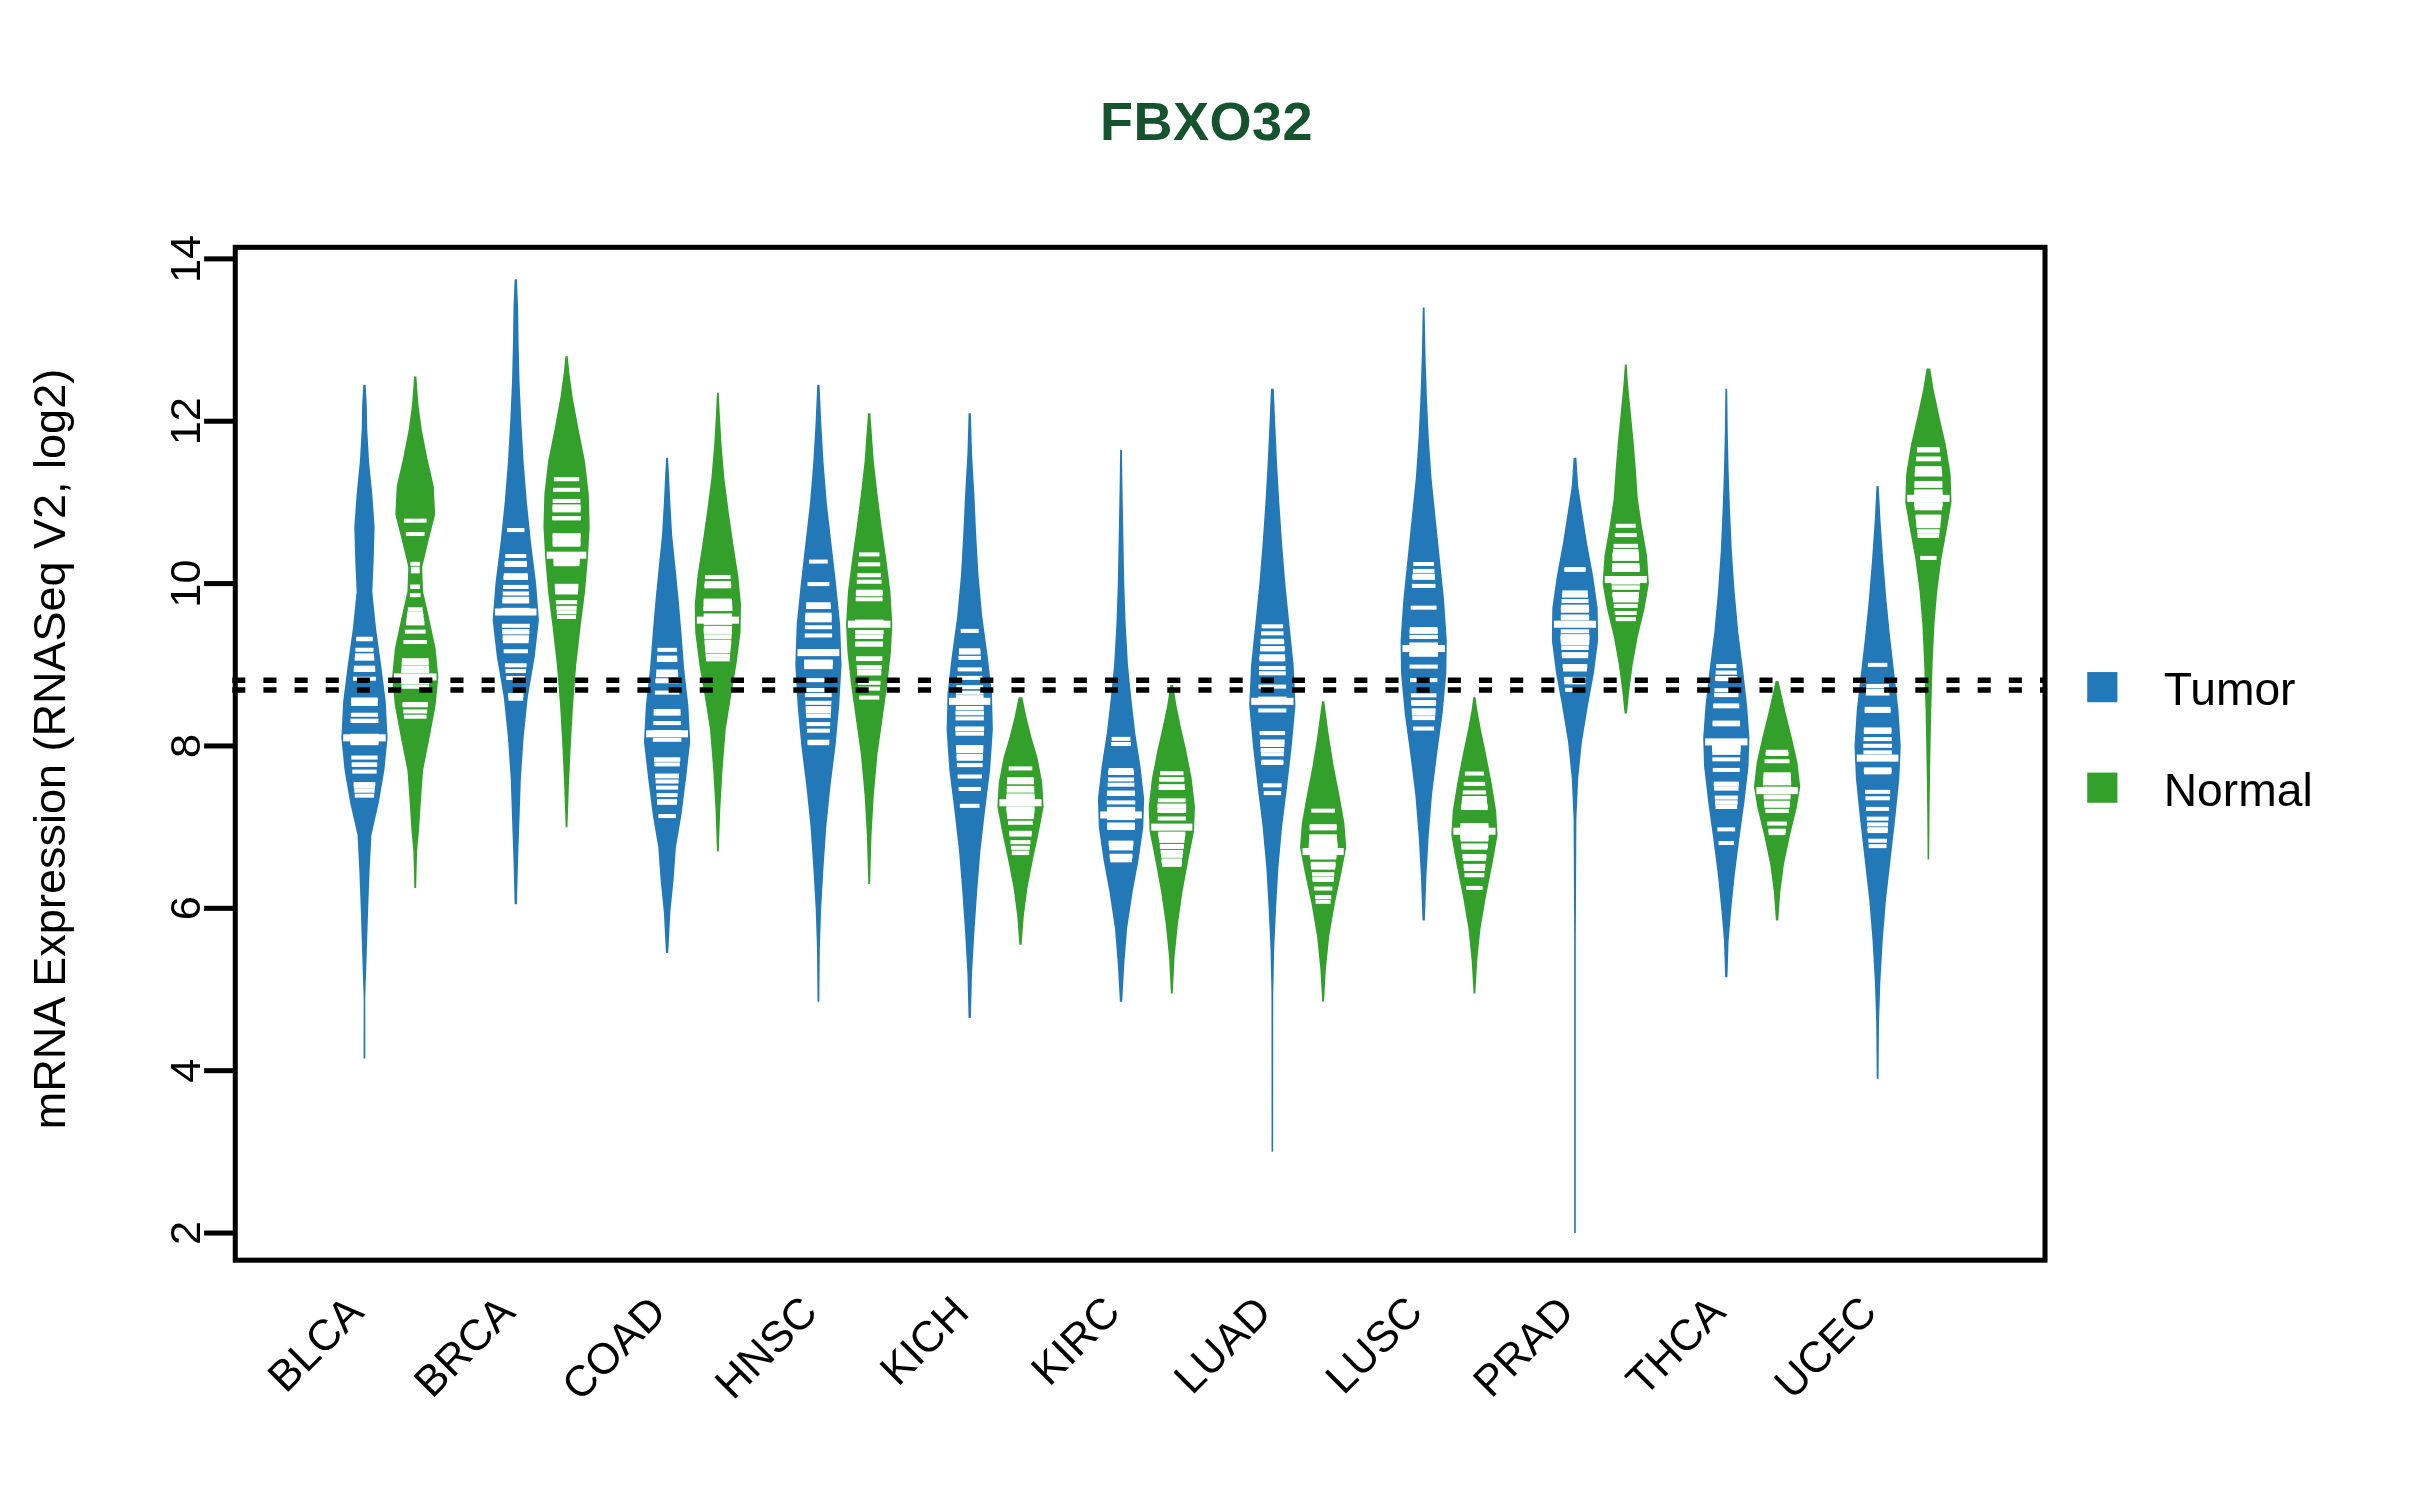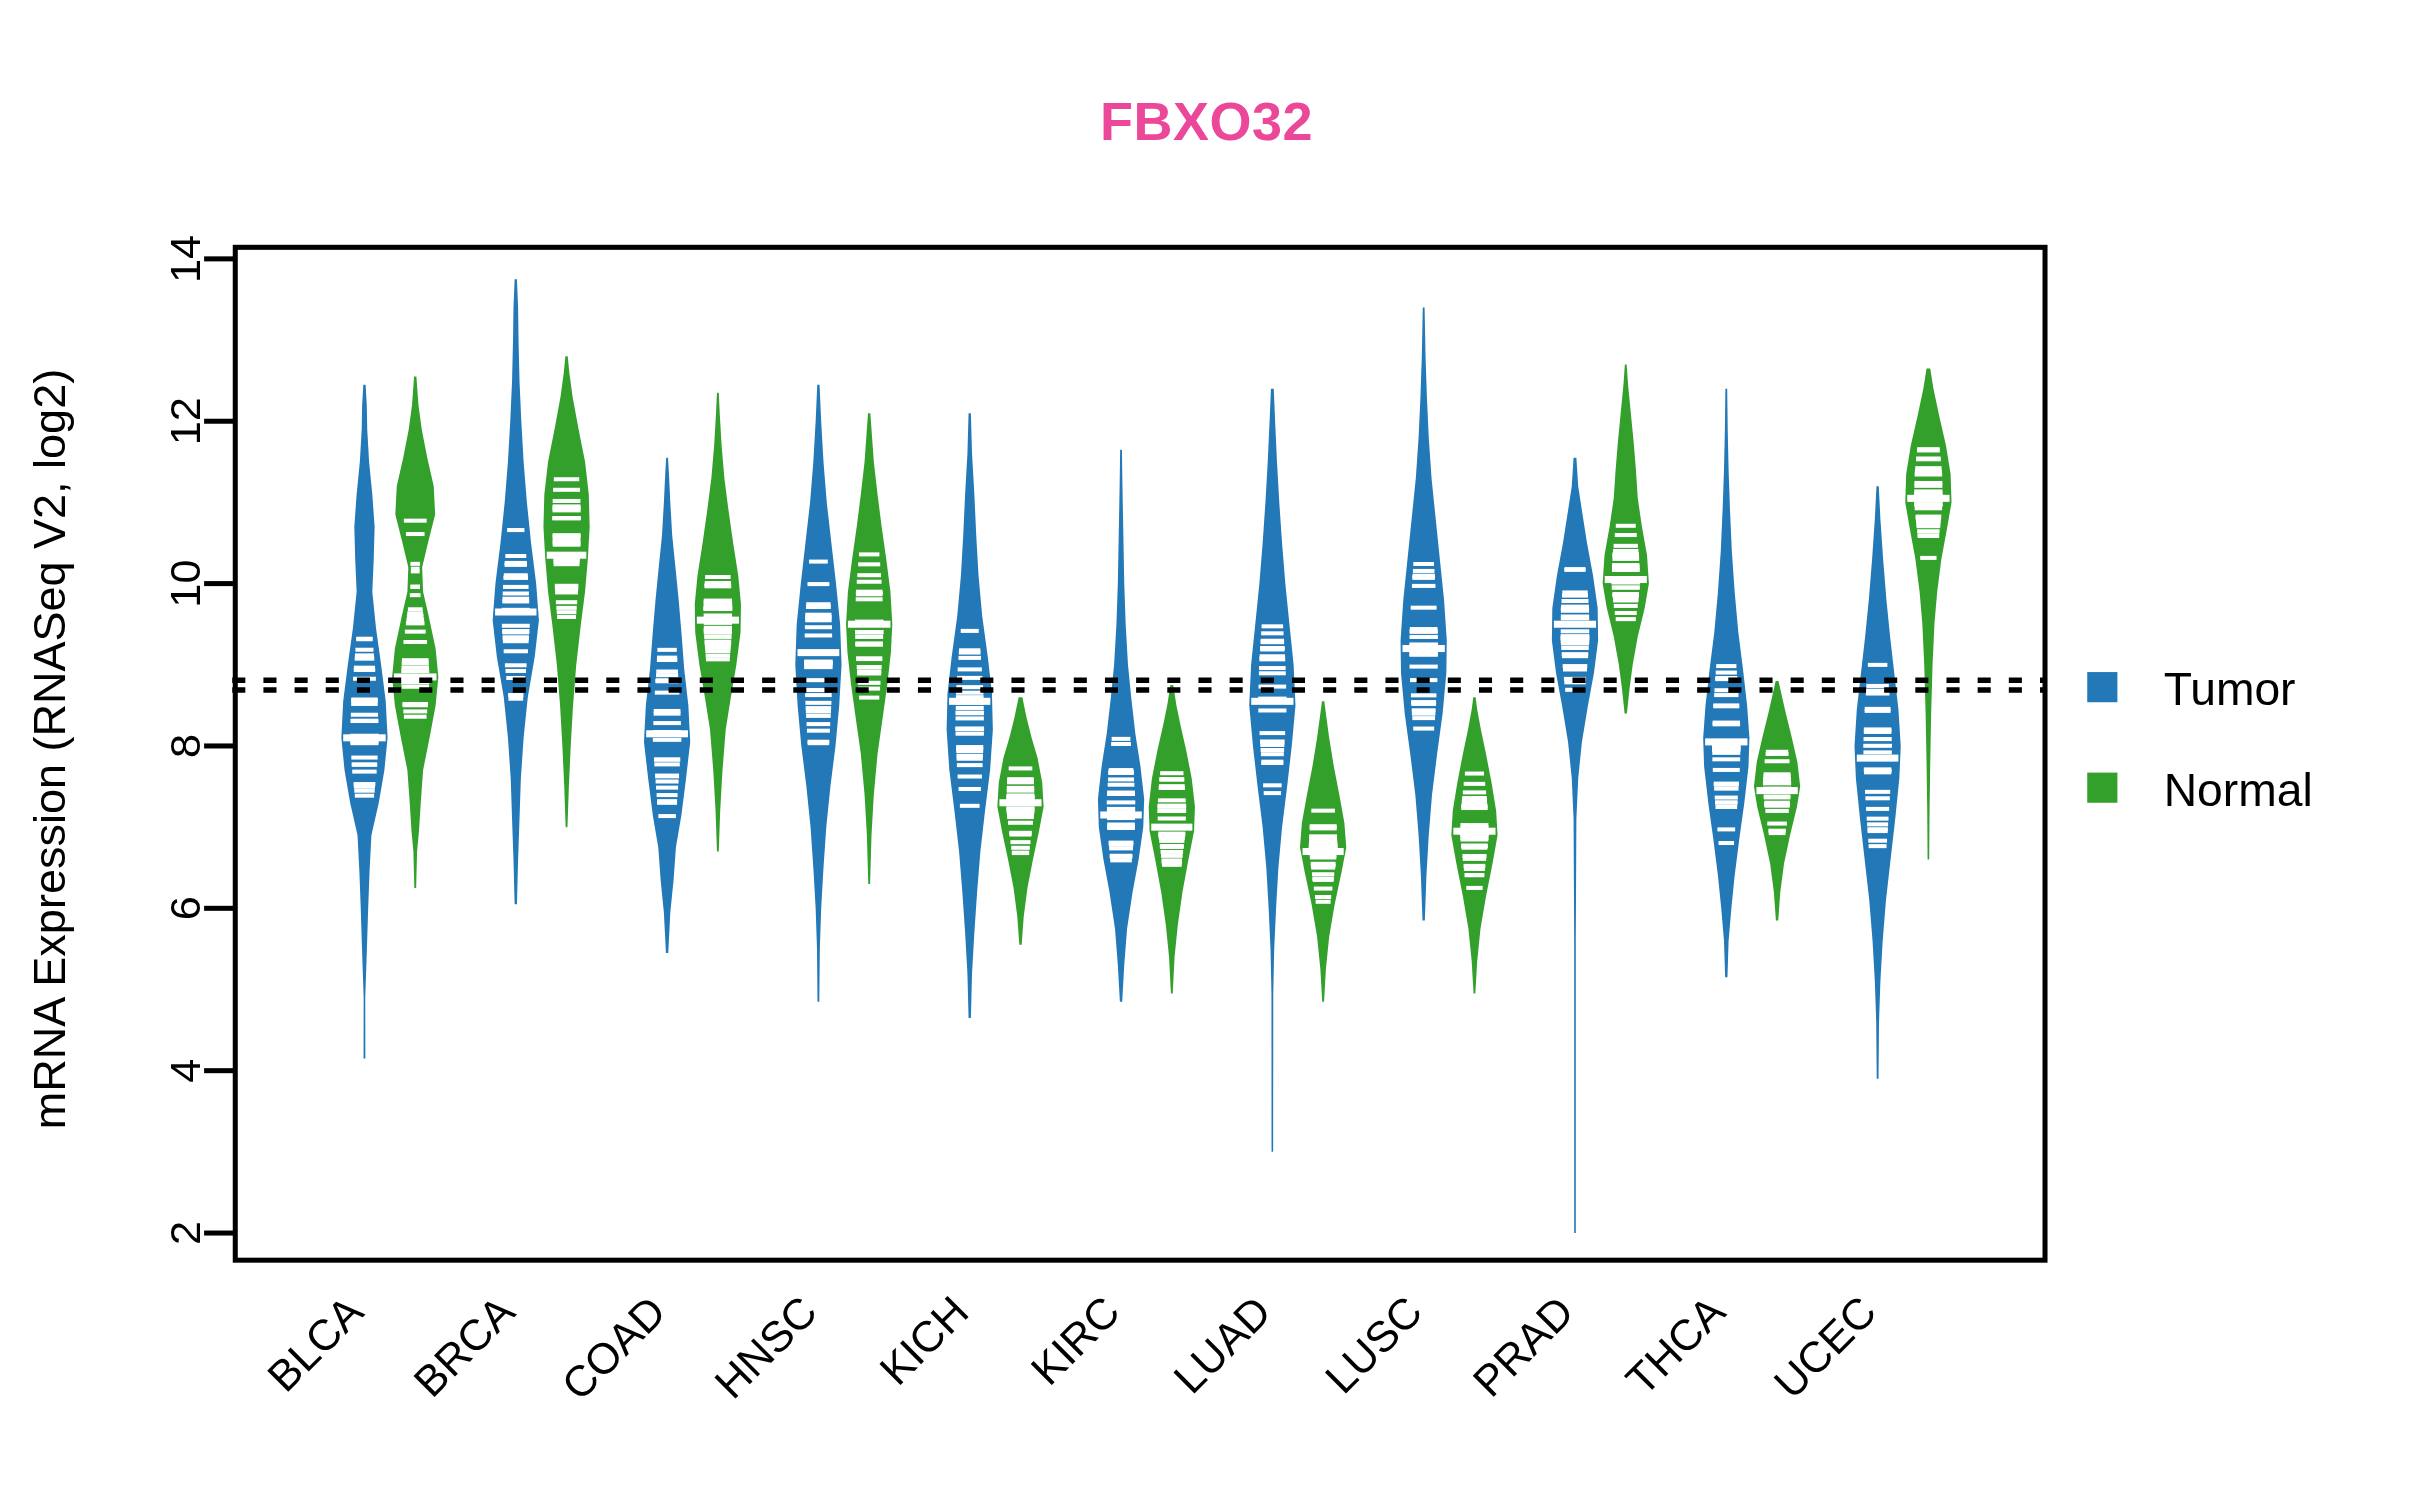--- a/index.html
+++ b/index.html
@@ -1,20 +1,20 @@
 <!DOCTYPE html>
 <html style="font-size:8px"><head>
 <meta charset="utf-8">
 <style>
   html,body{margin:0;padding:0;background:#ffffff;}
   body{width:2413px;height:1508px;font-family:"Liberation Sans",sans-serif;-webkit-font-smoothing:antialiased;}
   #root{position:relative;width:2413px;height:1508px;background:#fff;overflow:hidden;}
   #chart-title{
     position:absolute;left:0;top:90px;width:2413px;text-align:center;
-    font-size:54px;font-weight:bold;color:#ec4899;letter-spacing:0.5px;
+    font-size:54px;font-weight:bold;color:#14532d;letter-spacing:0.5px;
   }
   #ylabel-wrap{
     position:absolute;left:-453px;top:719px;width:1006px;height:60px;
     transform:rotate(-90deg);transform-origin:center center;
   }
   #ylabel{
     width:1006px;text-align:center;font-size:45px;color:#000;line-height:60px;
   }
   svg#plot{position:absolute;left:0;top:0;width:2413px;height:1508px;display:block;}
   .tick-text{font-family:"Liberation Sans",sans-serif;font-size:86px;fill:#000;}

